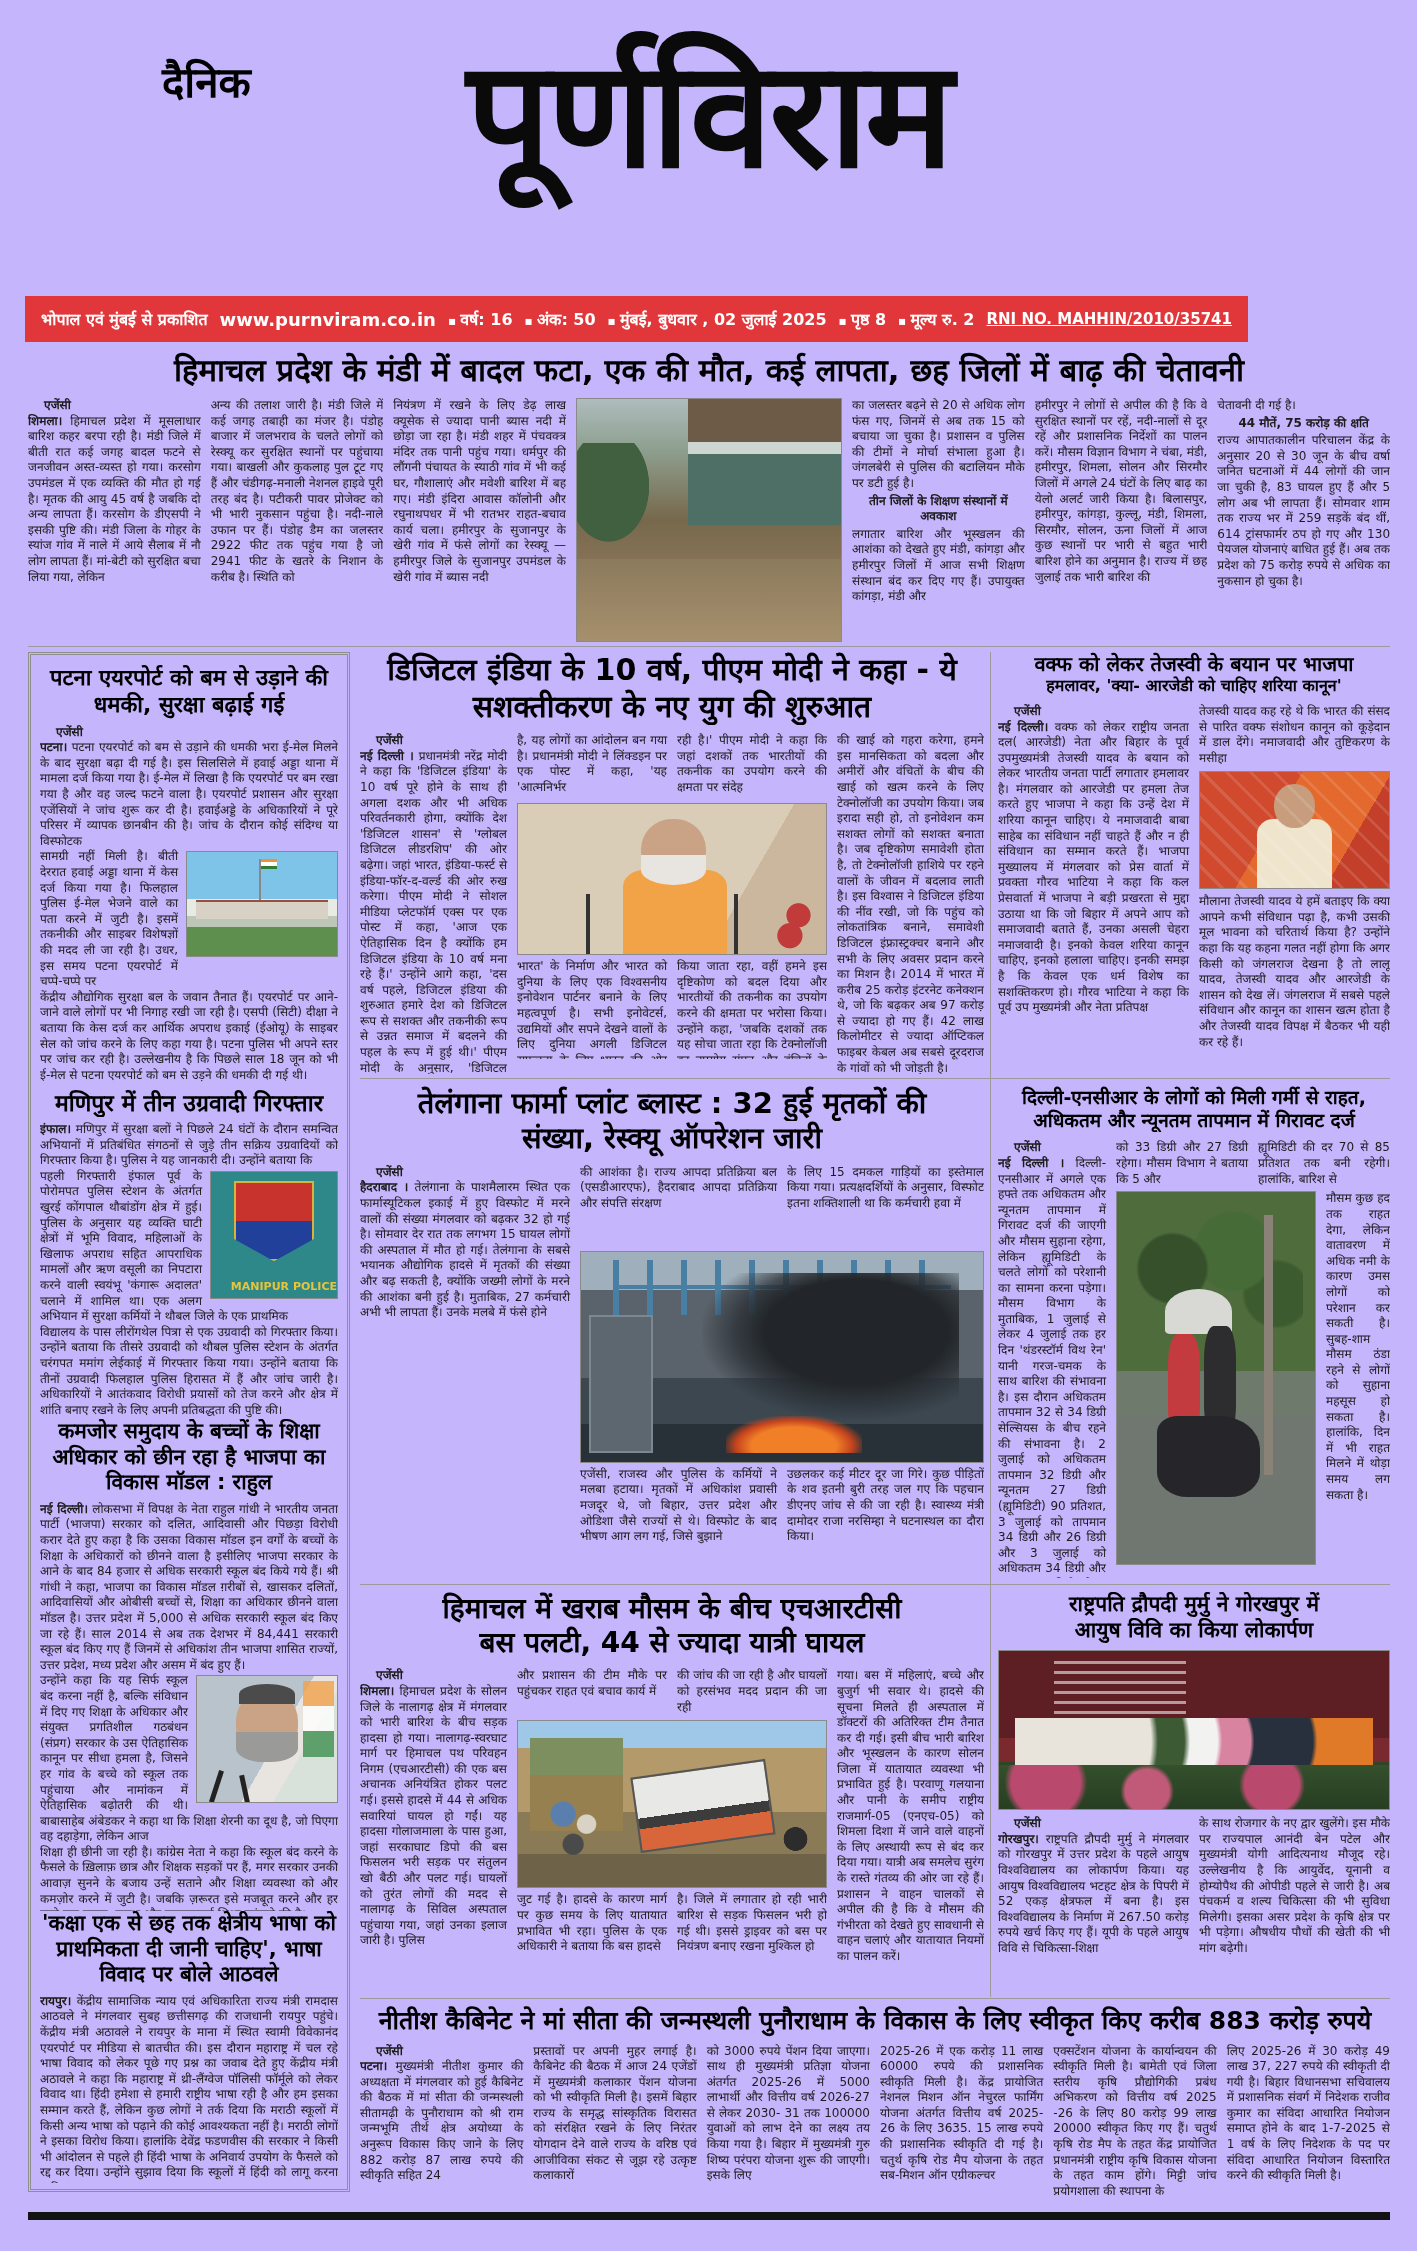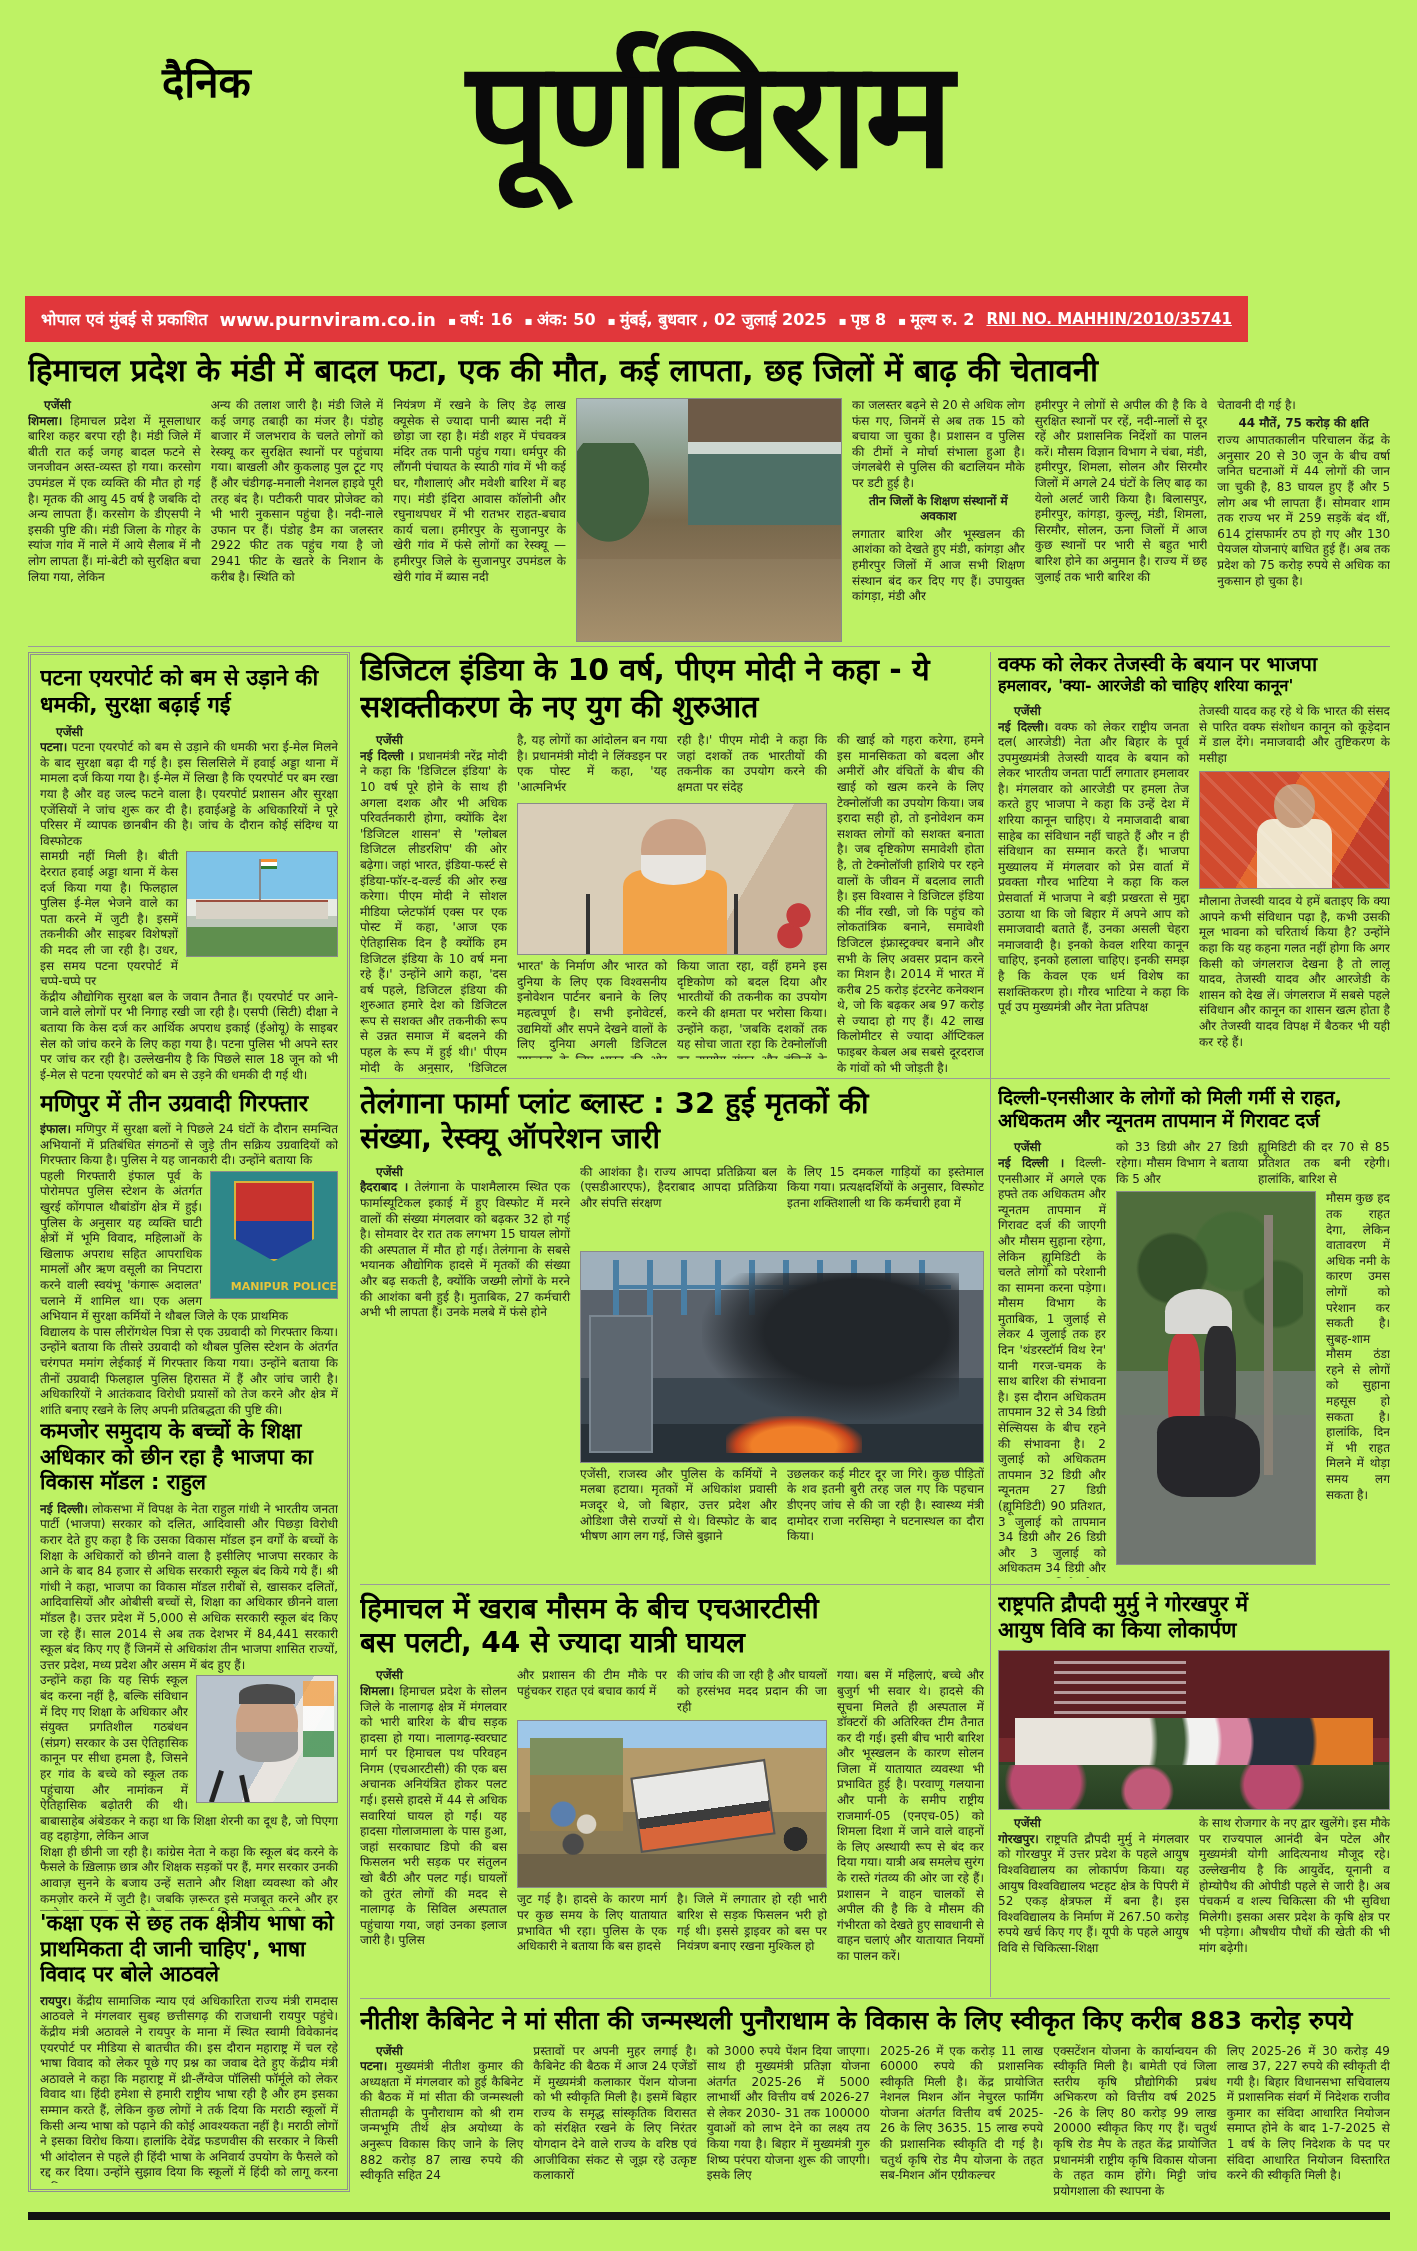--- a/index.html
+++ b/index.html
@@ -1,19 +1,19 @@
 <!DOCTYPE html>
 <html><head>
 <meta charset="utf-8">
 <style>
   html,body{margin:0;padding:0;background:#e8e8e8;}
-  .page{position:relative;width:1417px;height:2251px;background:#bef264;margin:0 auto;
+  .page{position:relative;width:1417px;height:2251px;background:#c4b5fd;margin:0 auto;
         font-family:"DejaVu Sans",sans-serif;color:#1c1c1c;overflow:hidden;}
   .abs{position:absolute;}
-  .hl{font-weight:700;text-align:left;color:#000;line-height:1.22;}
+  .hl{font-weight:700;text-align:center;color:#000;line-height:1.22;}
   .nowrap{white-space:nowrap;overflow:hidden;}
   .bt{font-size:12px;line-height:1.3;text-align:justify;}
   .cols{display:flex;gap:10px;}
   .c{flex:1;min-width:0;}
   .by{font-weight:700;text-indent:16px;}
   .dl{font-weight:700;}
   .sub{font-weight:700;text-align:center;margin:2px 0;}
   .ph{position:relative;border:1px solid #8a8a8a;overflow:hidden;box-sizing:border-box;}
   .shape{position:absolute;}
   .article{overflow:hidden;box-sizing:border-box;}

